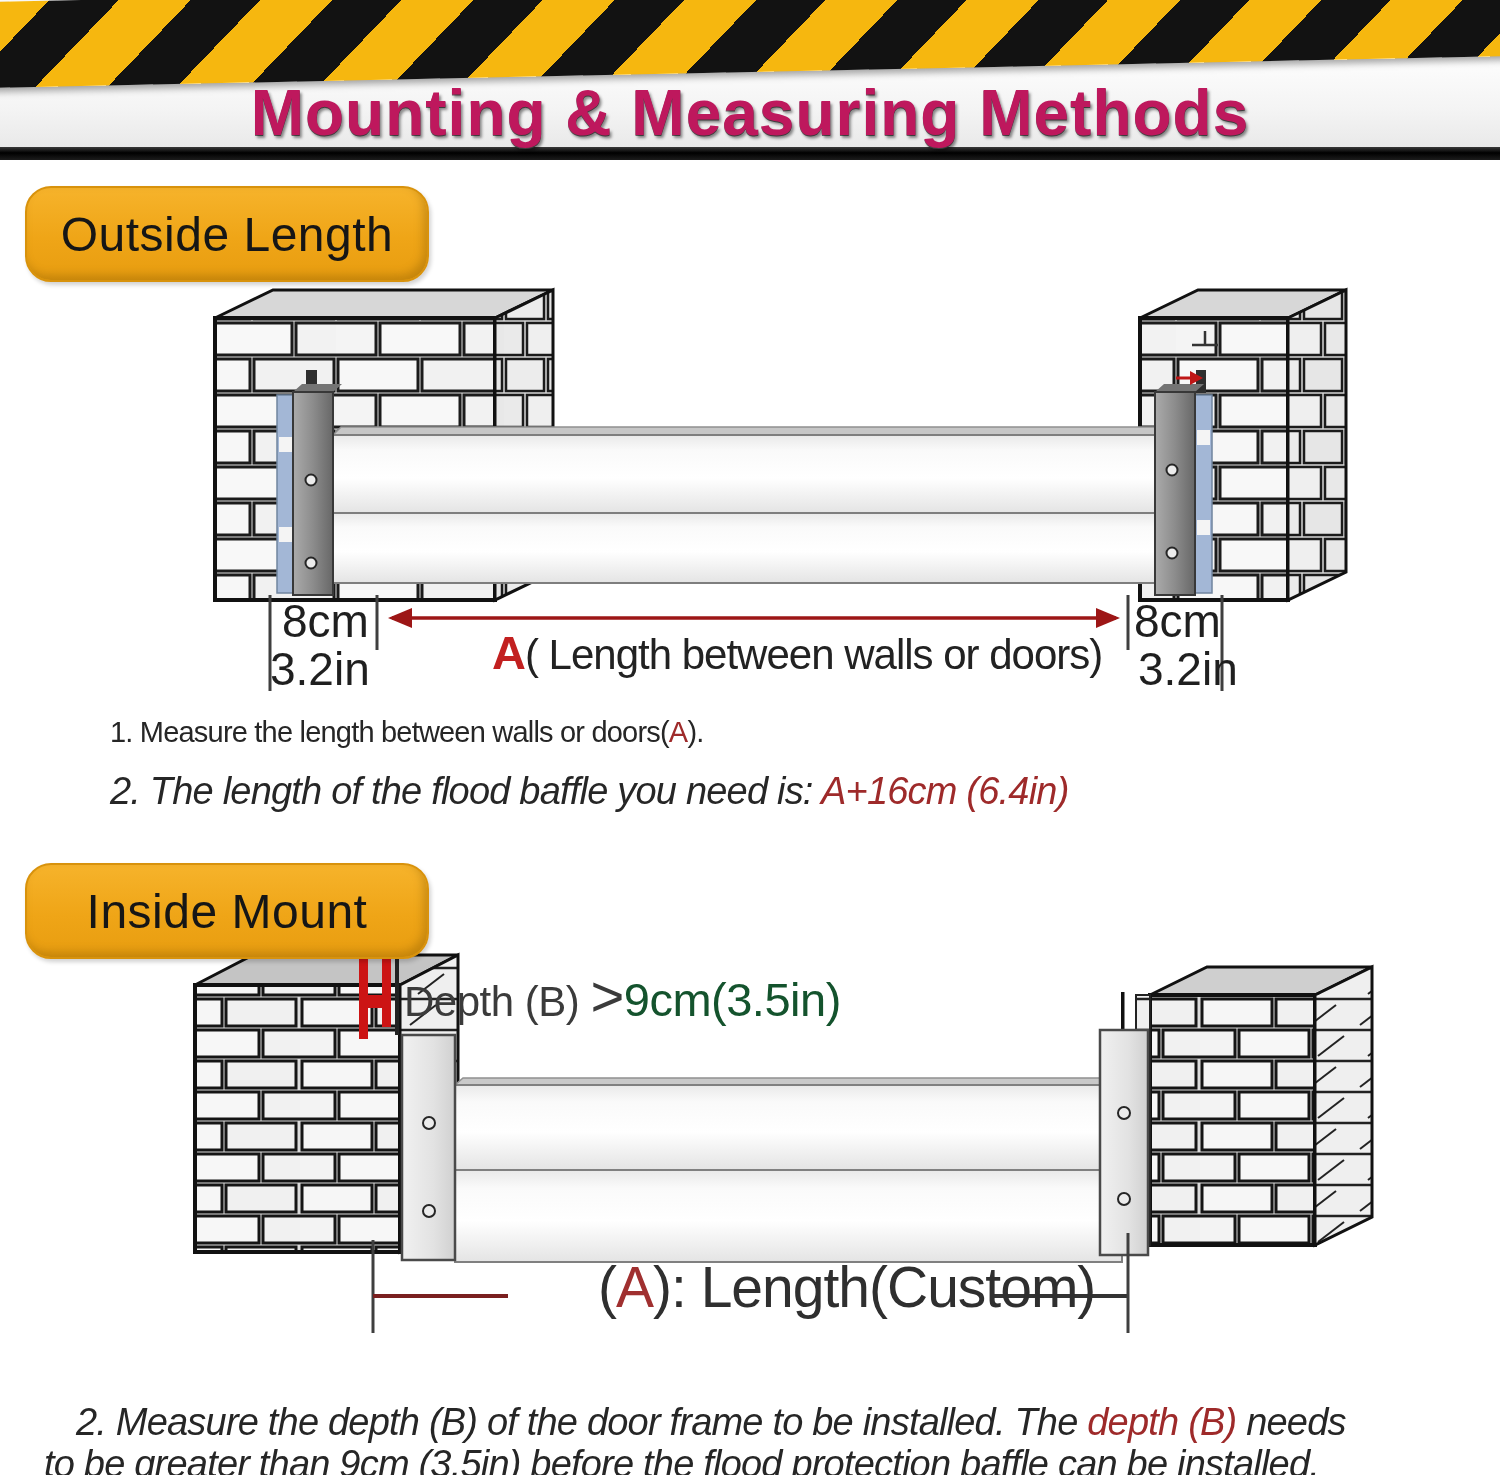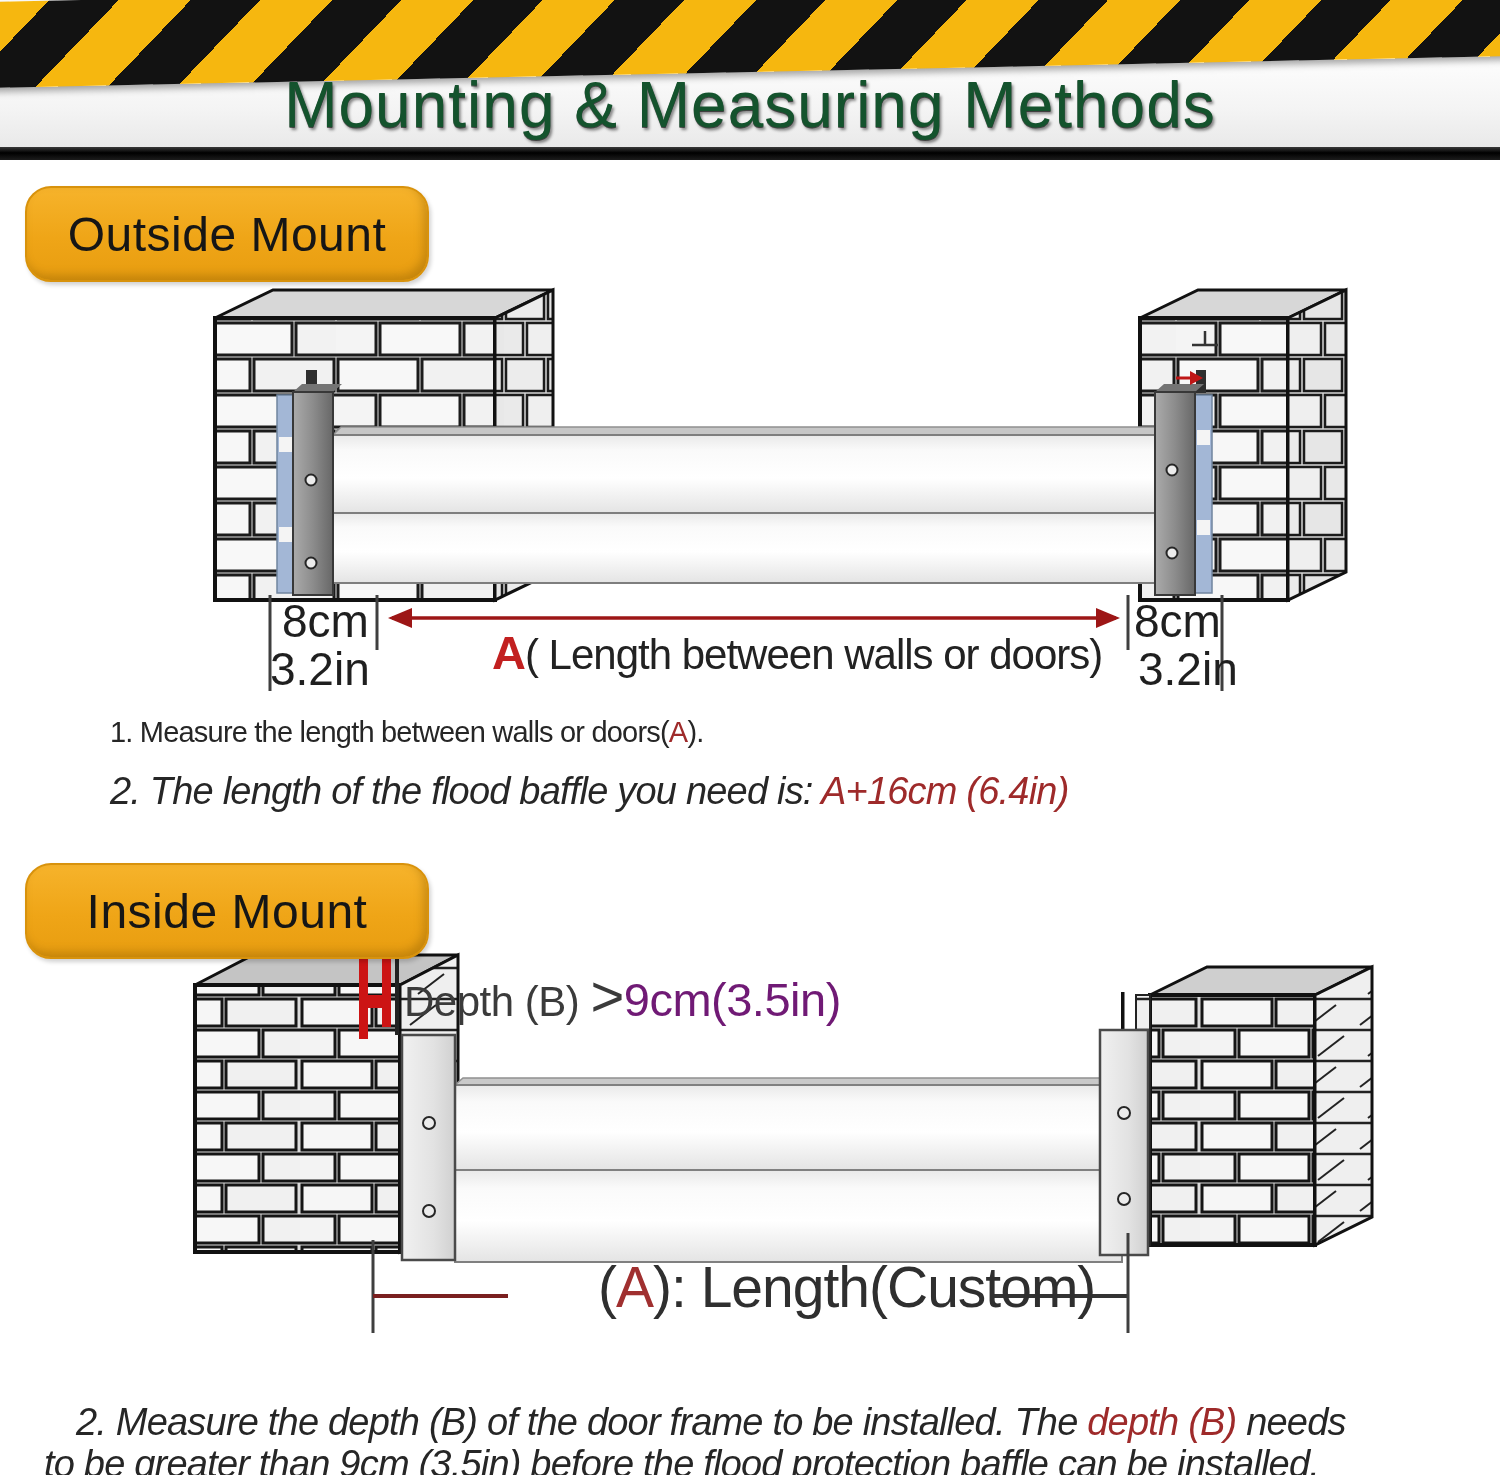--- a/index.html
+++ b/index.html
@@ -6,22 +6,22 @@
   .page{position:relative;width:1500px;height:1475px;background:#ffffff;overflow:hidden;
         font-family:"Liberation Sans", sans-serif;color:#2d2d2d;}
 
   
   .title-plate{position:absolute;left:0;right:0;top:48px;height:100px;z-index:1;
     background:linear-gradient(180deg,#ffffff 0%,#f4f4f4 60%,#e9e9e9 100%);}
   .hazard{position:absolute;left:-24px;right:-24px;top:-14px;height:86px;z-index:4;
     transform:rotate(-1.2deg);
     background:repeating-linear-gradient(135deg,#f6b70f 0 52px,#121212 52px 102px);
     box-shadow:0 4px 7px rgba(0,0,0,.35);}
-  .page-title{position:absolute;left:0;right:0;top:60px;z-index:5;margin:8px;
-    text-align:center;font-size:64px;font-weight:400;letter-spacing:1px;color:#14532d;
+  .page-title{position:absolute;left:0;right:0;top:60px;z-index:5;margin:16px;
+    text-align:center;font-size:64px;font-weight:700;letter-spacing:1px;color:#be185d;
     text-shadow:2px 3px 3px rgba(0,0,0,.45), 0 1px 0 #6b6b6b;}
   .divider{position:absolute;left:0;right:0;top:147px;height:13px;z-index:3;
     background:linear-gradient(180deg,#3a3a3a,#000 45%,#1c1c1c);}
 
   
   .badge{position:absolute;left:25px;width:400px;height:92px;z-index:2;
     display:flex;align-items:center;justify-content:center;
     background:linear-gradient(180deg,#f6b32b 0%,#efa517 55%,#e89d10 100%);
     border-radius:26px;border:2px solid #d8920c;
     box-shadow:inset -4px -5px 8px rgba(130,85,0,.35), 2px 3px 4px rgba(0,0,0,.18);
@@ -36,39 +36,39 @@
 
   
   .lbl{position:absolute;white-space:pre;line-height:1.05;}
   .num{font-size:46px;color:#1f1f1f;}
   .maroon{color:#9e2a2a;}
   .redvar{color:#c22020;font-weight:700;}
   .span-label{font-size:42px;letter-spacing:-1px;color:#222;}
   .span-label .redvar{font-size:47px;}
   .depth-label{font-size:42px;color:#3b3b3b;letter-spacing:-.5px;}
   .depth-label .gt{font-size:58px;font-weight:400;}
-  .depth-label .dval{font-size:47px;color:#701a75;text-align:center;}
+  .depth-label .dval{font-size:47px;color:#14532d;text-align:center;}
   .len-label{font-size:57px;color:#2f2f2f;letter-spacing:-1px;}
   .len-label .maroon{color:#a03030;}
 
   .instr{position:absolute;font-size:29px;letter-spacing:-.8px;color:#262626;white-space:pre;}
   .instr-sm{font-size:38px;font-style:italic;}
 </style>
 </head>
 <body>
 
 <div class="page">
 
   <div class="title-plate"></div>
   <div class="hazard"></div>
   <h1 class="page-title">Mounting &amp; Measuring Methods</h1>
   <div class="divider"></div>
 
   <div class="badge badge-outside">
-    <span>Outside Mount</span>
+    <span>Outside Length</span>
   </div>
 
   <svg class="diagram" style="top:285px" width="1500" height="420" viewBox="0 0 1500 420">
     <defs>
       <pattern id="brickA" width="168" height="72" patternUnits="userSpaceOnUse">
         <rect width="168" height="72" fill="#dedede"></rect>
         <rect x="2" y="2" width="80" height="32" fill="#f7f7f7" stroke="#1b1b1b" stroke-width="3"></rect>
         <rect x="86" y="2" width="80" height="32" fill="#f1f1f1" stroke="#1b1b1b" stroke-width="3"></rect>
         <rect x="-40" y="38" width="80" height="32" fill="#f4f4f4" stroke="#1b1b1b" stroke-width="3"></rect>
         <rect x="44" y="38" width="80" height="32" fill="#f8f8f8" stroke="#1b1b1b" stroke-width="3"></rect>

